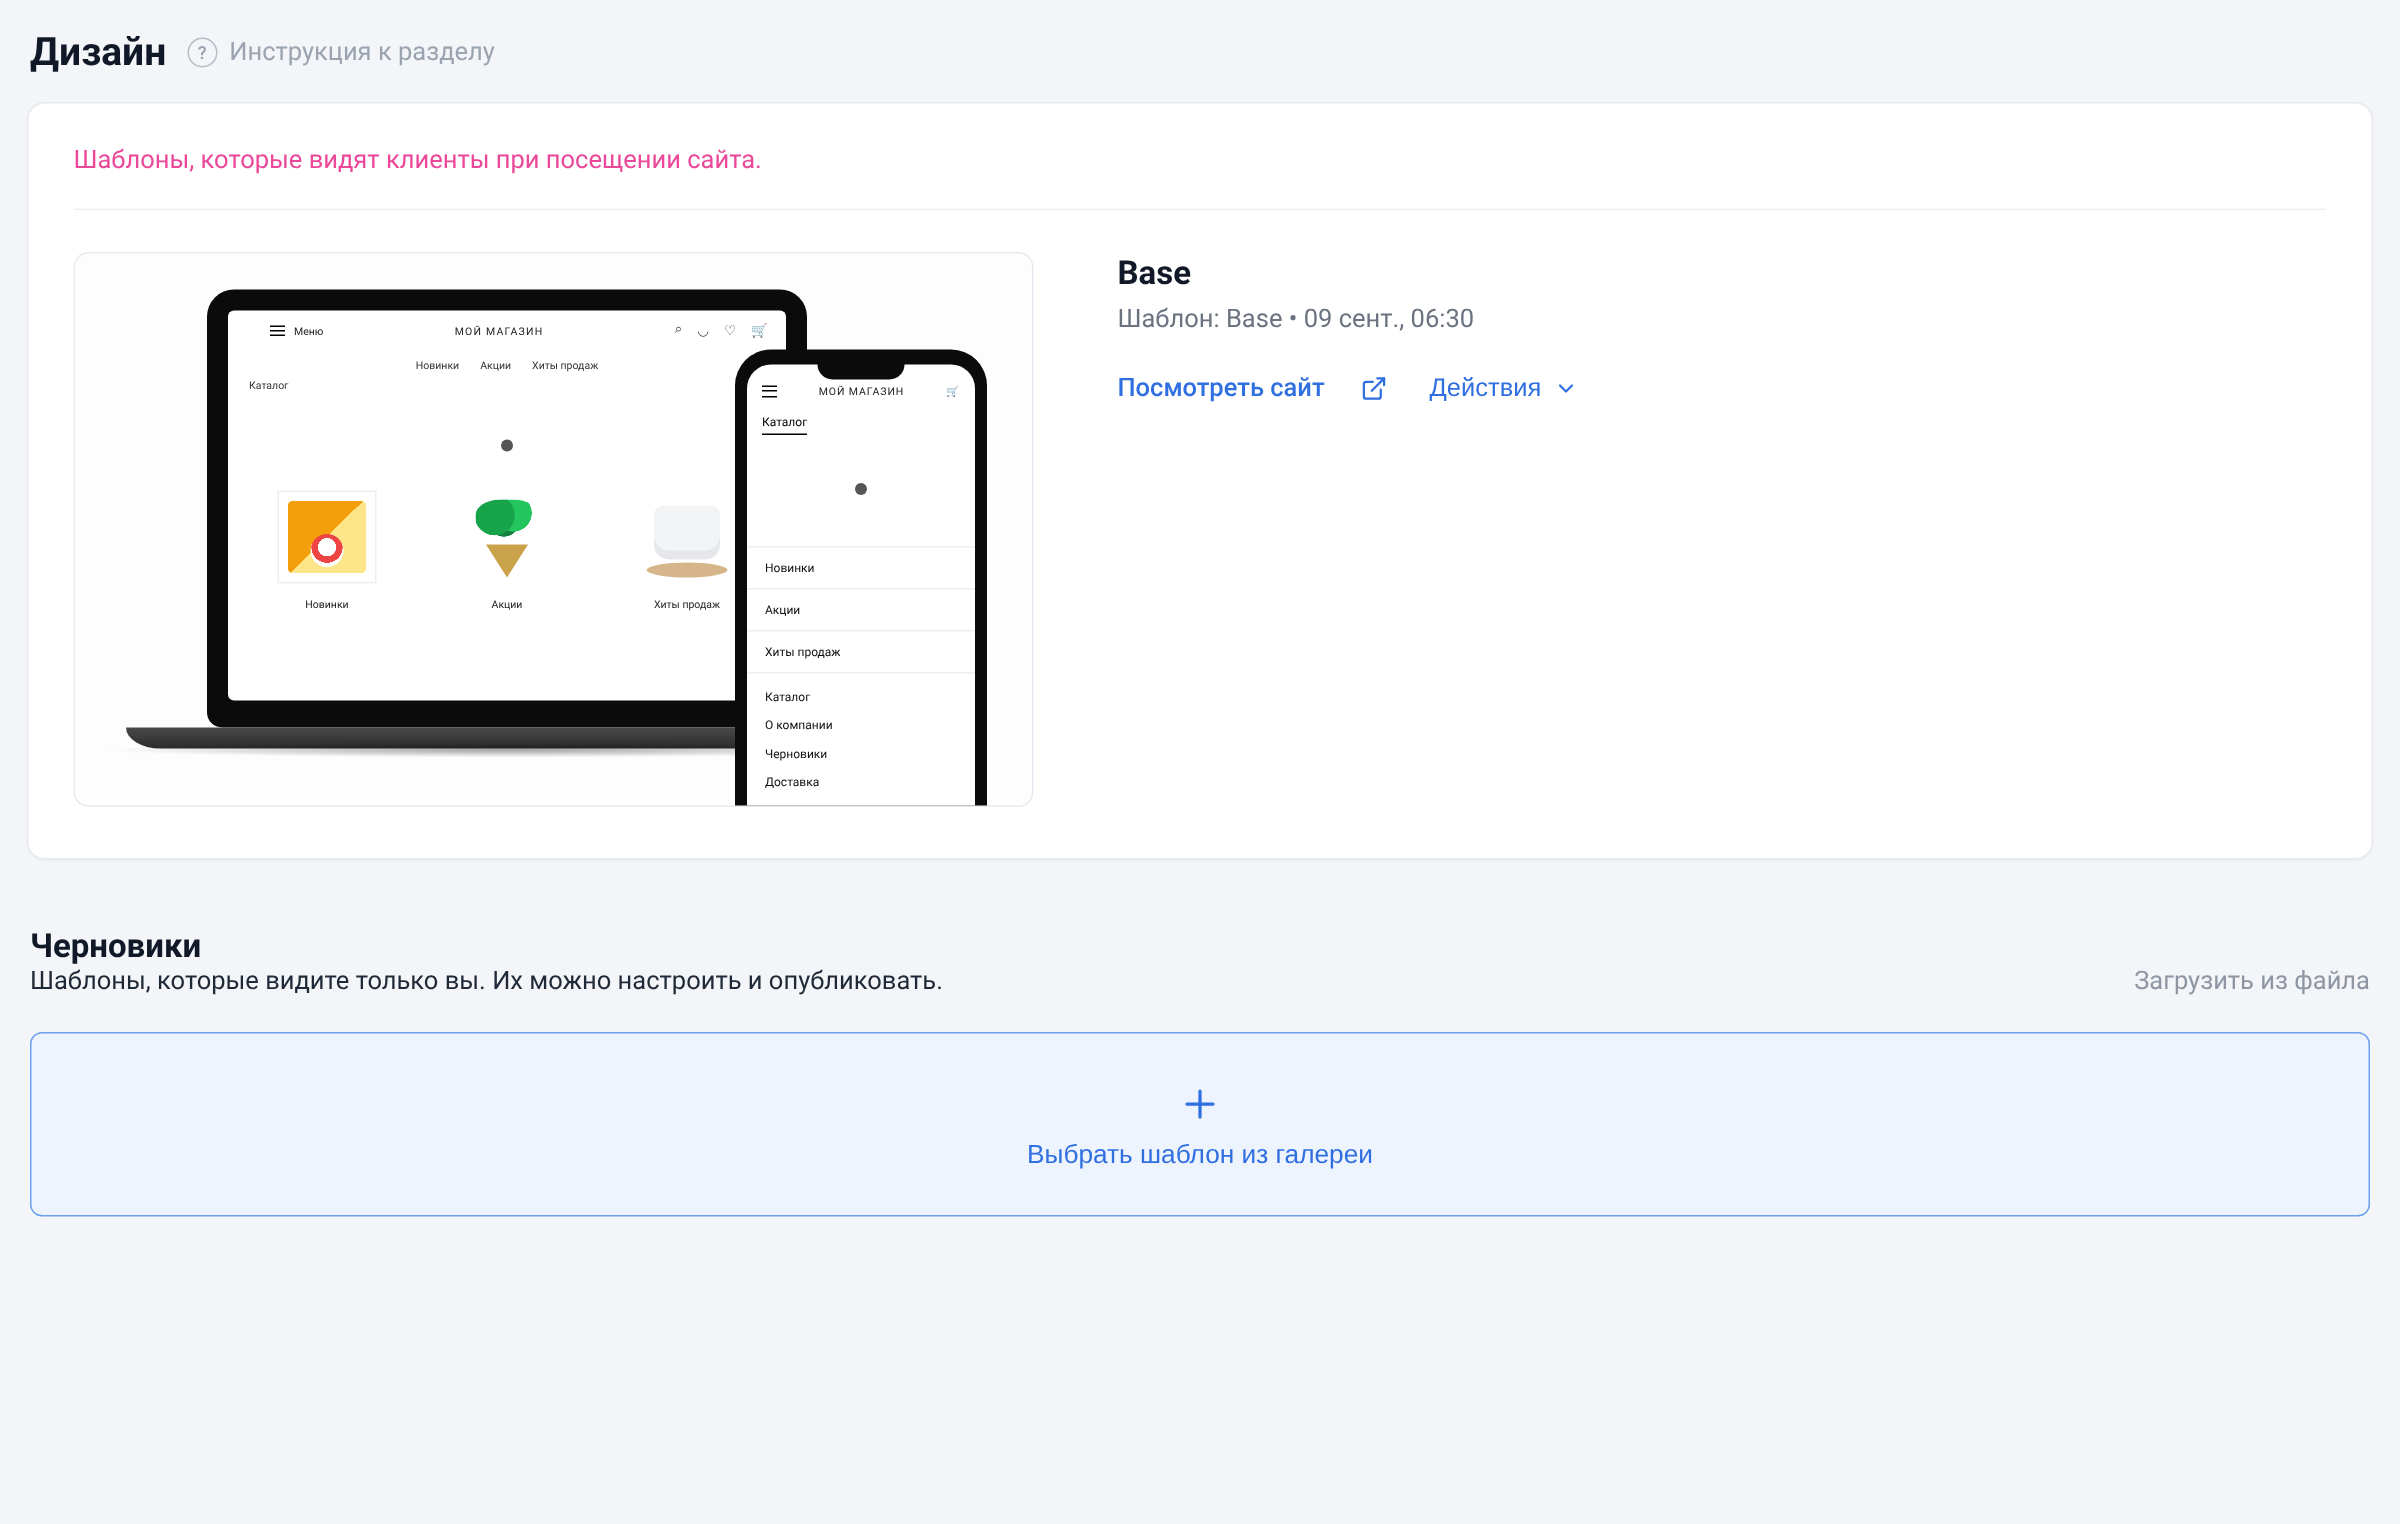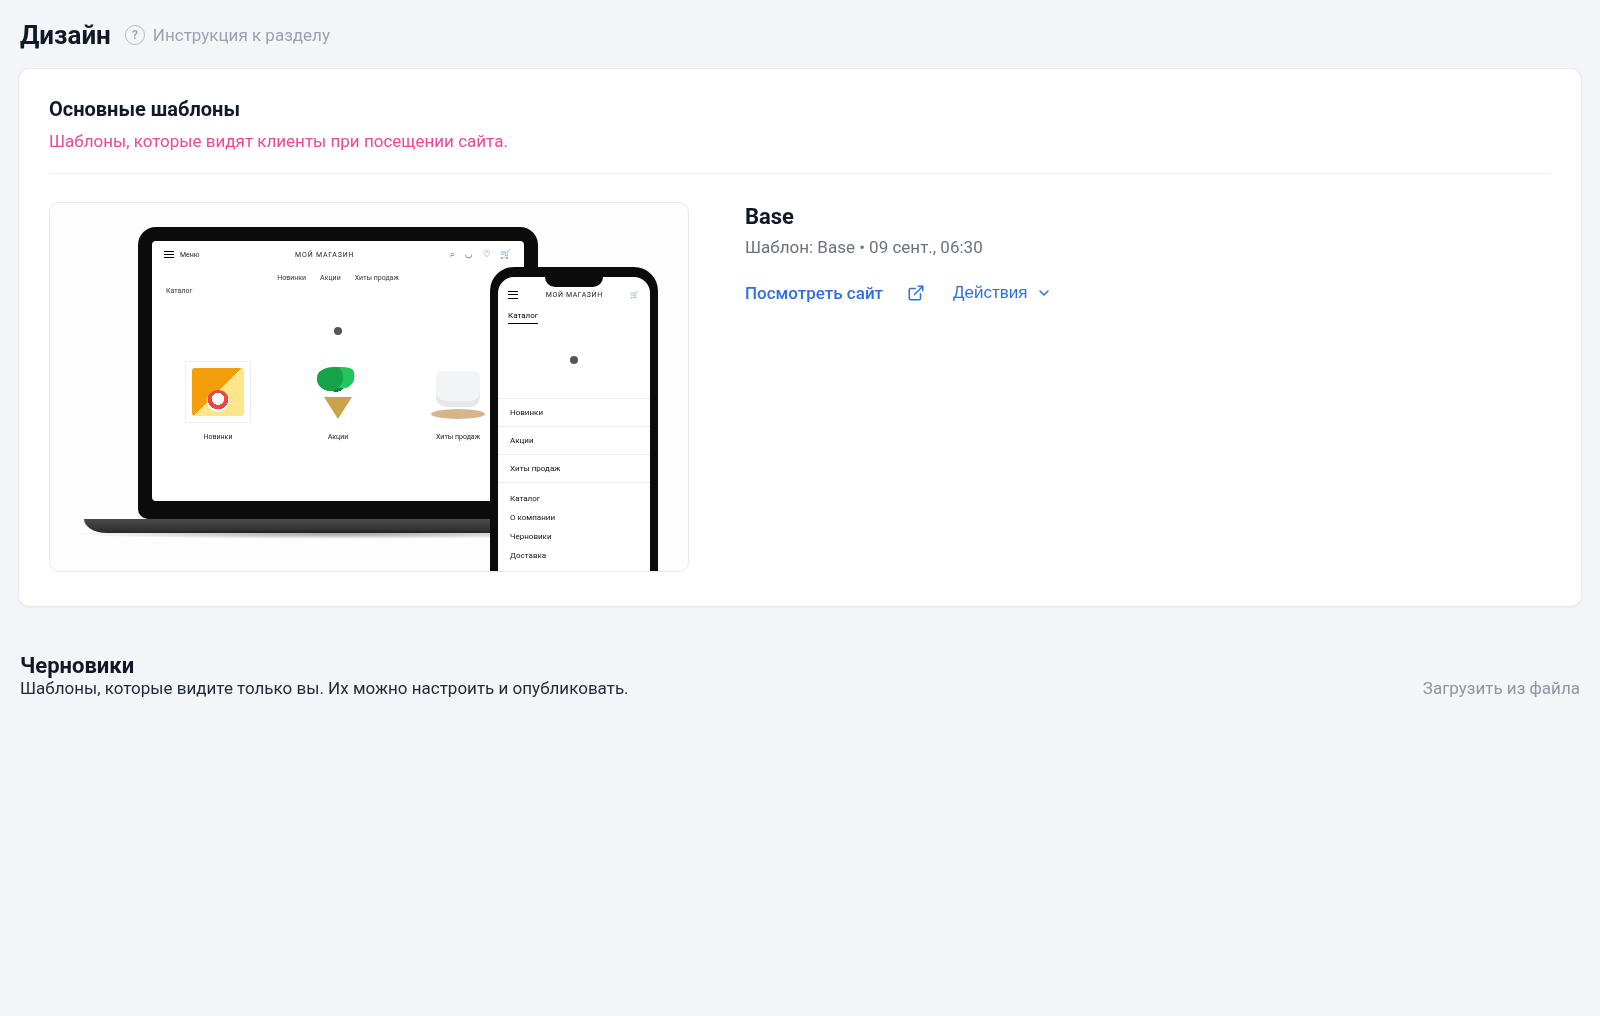--- a/index.html
+++ b/index.html
@@ -116,21 +116,21 @@
   }
   .laptop-shadow {
     height: 10px;
     margin: -4px -70px 0 -70px;
     background: radial-gradient(ellipse at center, rgba(0,0,0,0.35), rgba(0,0,0,0) 70%);
   }
 
   
   .ls-topbar {
     display:flex; justify-content:space-between; align-items:center;
-    padding: 8px 12px 4px 12px;
+    padding: 8px 12px 4px 28px;
     font-size: 7px; color:#222;
   }
   .ls-topbar .left { display:flex; gap:6px; align-items:center; }
   .ls-burger { display:inline-block; width:10px; height:8px; background:
     linear-gradient(#000,#000) 0 0/100% 1.3px no-repeat,
     linear-gradient(#000,#000) 0 50%/100% 1.3px no-repeat,
     linear-gradient(#000,#000) 0 100%/100% 1.3px no-repeat; }
   .ls-center { letter-spacing: .8px; }
   .ls-icons { display:flex; gap:10px; font-size:9px; color:#444; }
   .ls-nav { display:flex; gap:14px; justify-content:center; font-size:7px; color:#333; margin-top:10px; }
@@ -243,21 +243,20 @@
 
   <div class="title-row">
     <h1 class="page-title">Дизайн</h1>
     <a href="#" class="help-link">
       <span class="help-icon">?</span>
       <span>Инструкция к разделу</span>
     </a>
   </div>
 
   <section class="card">
-    <h2>Основные шаблоны</h2>
     <p class="subtitle">Шаблоны, которые видят клиенты при посещении сайта.</p>
     <hr>
 
     <div class="template-row">
 
       <div class="preview">
 
         <div class="laptop">
           <div class="laptop-body">
             <div class="laptop-screen">
@@ -357,15 +356,22 @@
 
   <section class="drafts">
     <div class="drafts-header">
       <div class="drafts-left">
         <h2>Черновики</h2>
         <p class="subtitle">Шаблоны, которые видите только вы. Их можно настроить и опубликовать.</p>
       </div>
       <a href="#" class="upload-link">Загрузить из файла</a>
     </div>
 
+    <button type="button" class="gallery-btn">
+      <svg class="plus" width="26" height="26" viewBox="0 0 24 24" fill="none" stroke="#2f6fe0" stroke-width="2" stroke-linecap="round">
+          <line x1="12" y1="4" x2="12" y2="20"></line>
+          <line x1="4" y1="12" x2="20" y2="12"></line>
+        </svg>
+      <span class="lbl">Выбрать шаблон из галереи</span>
+    </button>
   </section>
 
 </div>
 
 </body></html>

